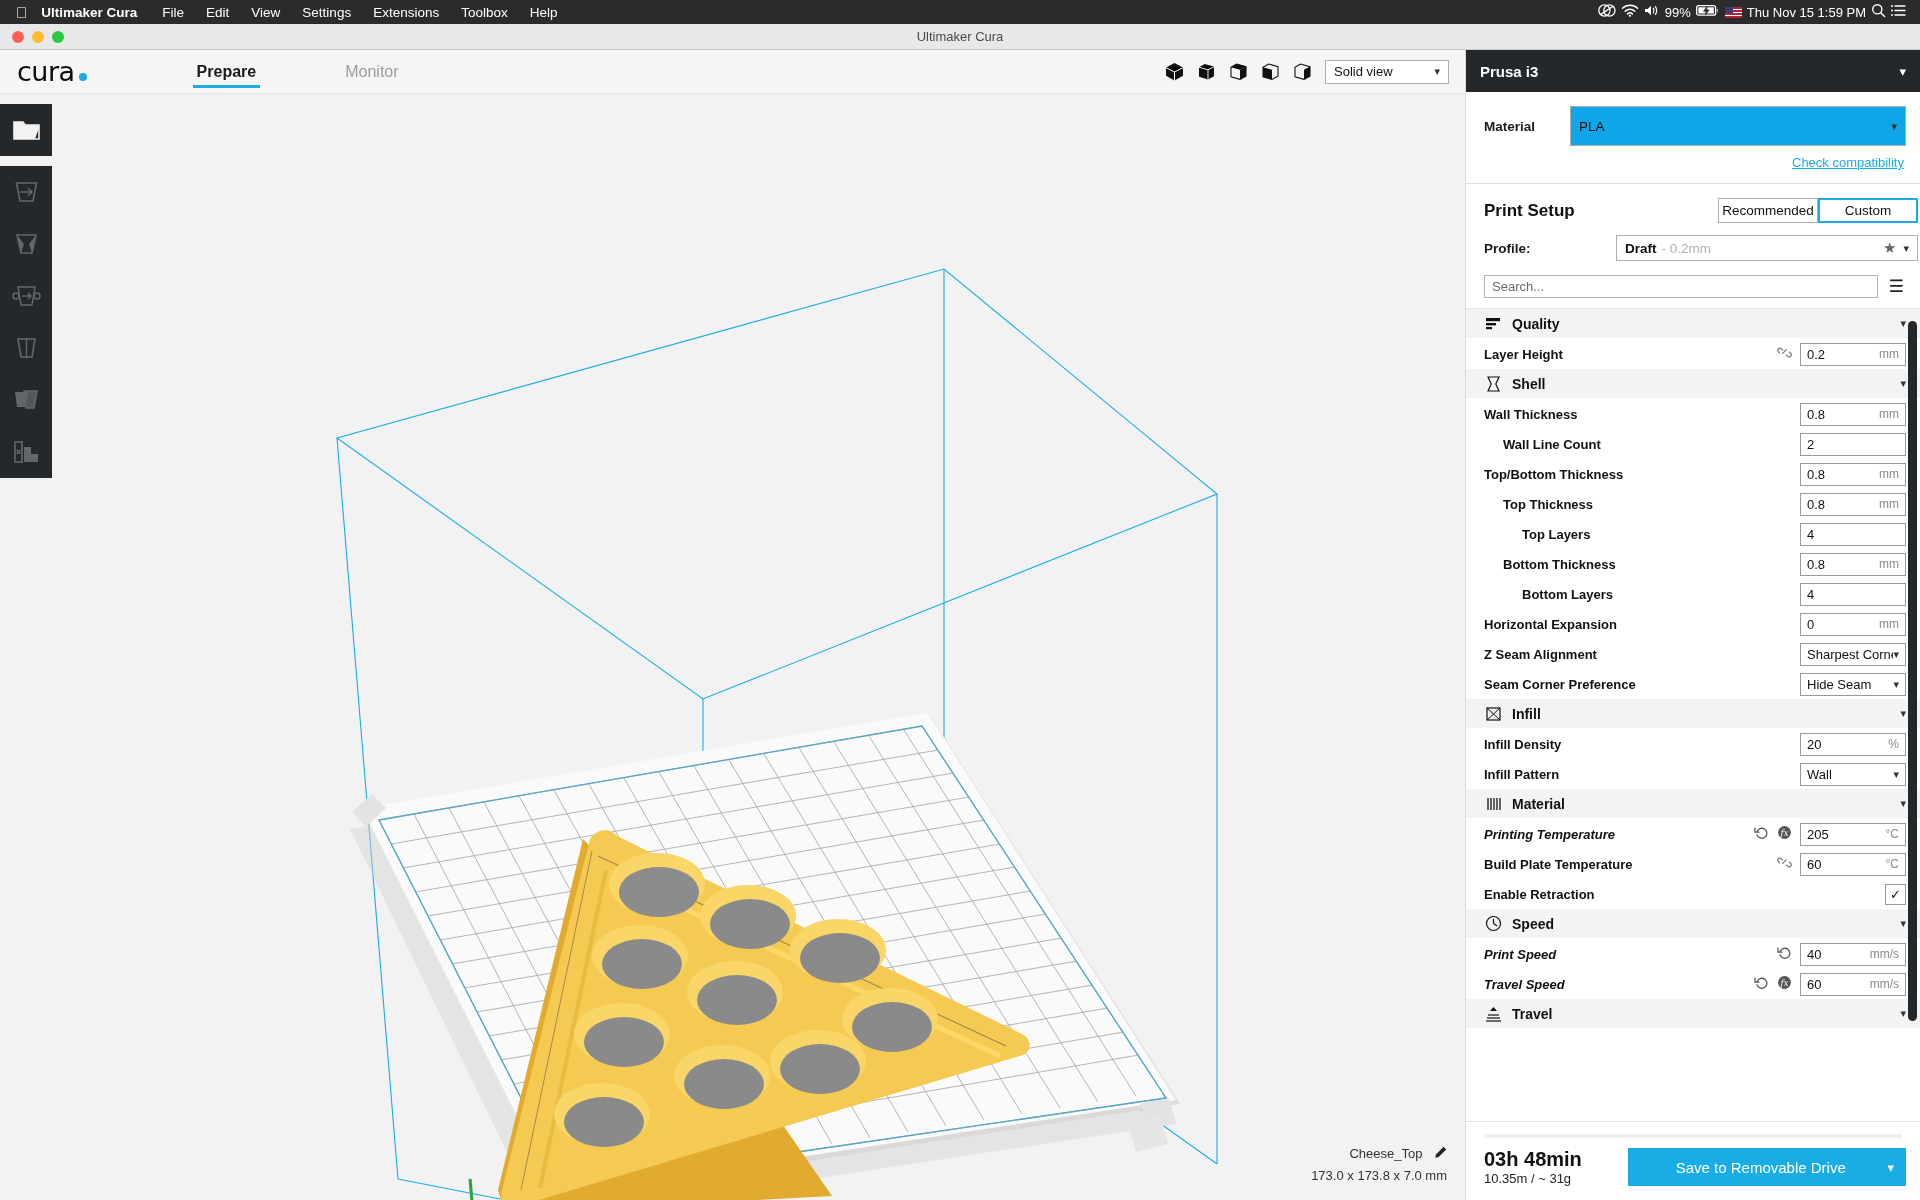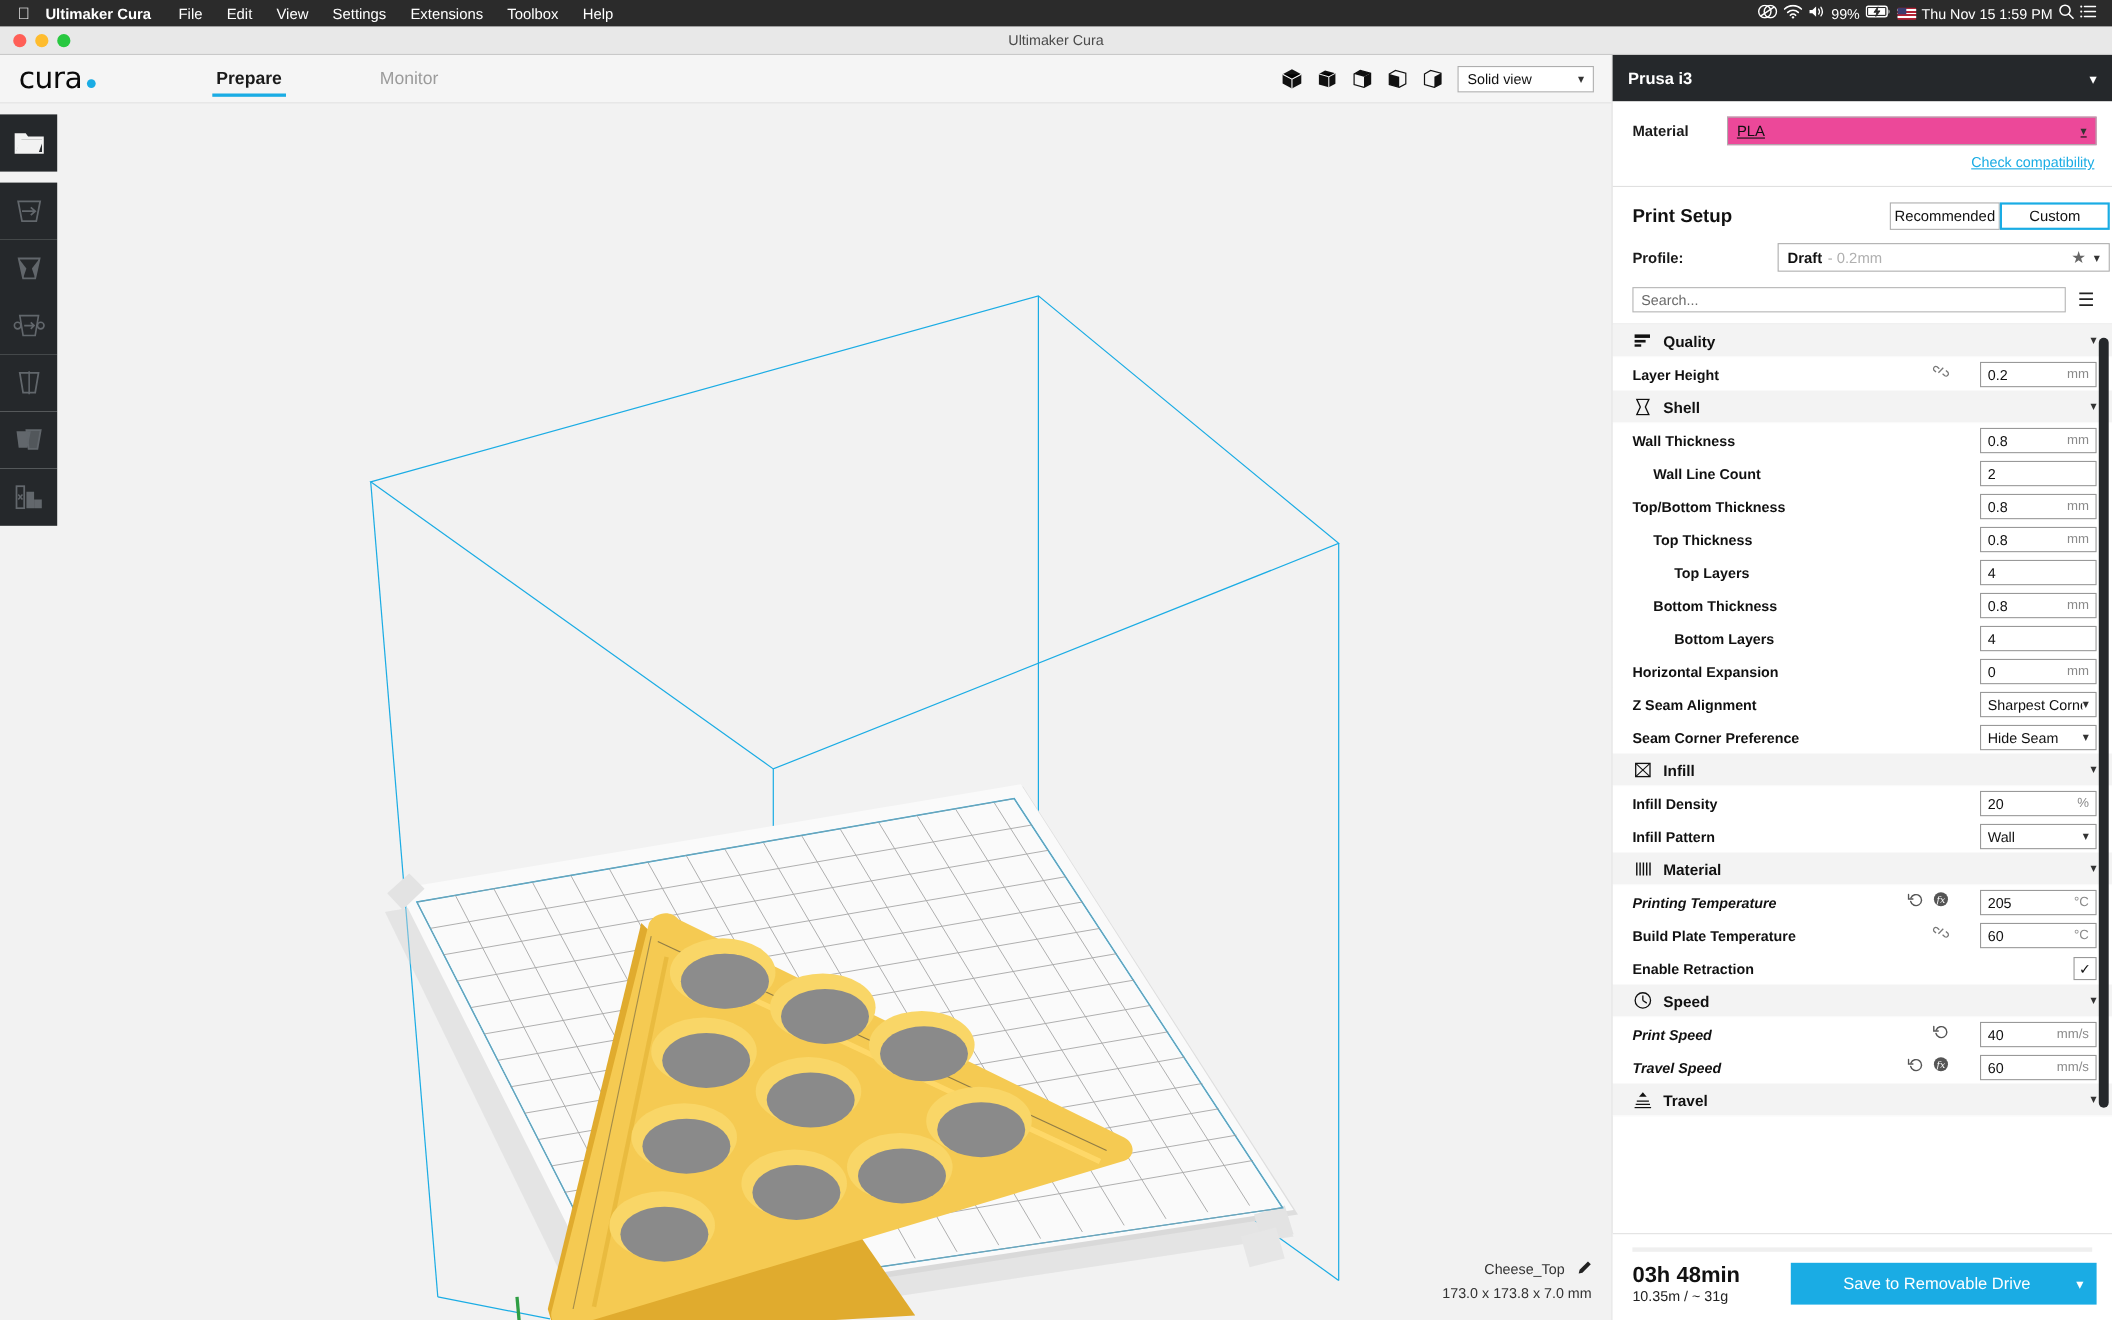--- a/index.html
+++ b/index.html
@@ -103,24 +103,23 @@
   }
   #printer-header{
     height:42px; background:#25282b; color:#fff; display:flex; align-items:center;
     padding:0 14px; font-size:15px; font-weight:bold; cursor:pointer; flex:0 0 auto;
   }
   #printer-header .cv{ margin-left:auto; font-weight:normal; font-size:13px;}
 
   .mat-row{ display:flex; align-items:center; padding:14px 14px 0 18px; flex:0 0 auto;}
   .mat-row .lbl{ font-size:13.5px; font-weight:bold; color:#1a1a1a; width:86px;}
   .sel{
-    flex:1; height:26px; border:1px solid #aeaeae; background:#ec4899;
+    flex:1; height:40px; border:1px solid #aeaeae; background:#0ea5e9;
     display:flex; align-items:center; padding:0 8px; font-size:13.5px; color:#111;
     cursor:pointer;
-    text-decoration:underline;
   }
   .sel .cv{ margin-left:auto; font-size:11px; color:#333;}
   #checkcompat{
     text-align:right; padding:7px 16px 12px 0; flex:0 0 auto;
   }
   #checkcompat a{ color:#1aace4; font-size:13px; text-decoration:underline; cursor:pointer;}
 
   #setup-block{ border-top:1px solid #e0e0e0; padding:14px 2px 0 18px; flex:0 0 auto;}
   .setup-row1{ display:flex; align-items:center; }
   .setup-row1 .title{ font-size:17px; font-weight:bold; color:#111; flex:1;}
@@ -160,21 +159,20 @@
     height:30px; background:#f3f3f3; display:flex; align-items:center;
     padding:0 14px 0 18px; cursor:pointer; border-bottom:1px solid #fff;
   }
   .cat .cicon{ width:18px; height:18px; margin-right:10px; flex:0 0 auto;
      display:flex;align-items:center;justify-content:center;}
   .cat .cname{ font-size:14px; font-weight:bold; color:#111;}
   .cat .cv{ margin-left:auto; font-size:11px; color:#333;}
   .srow{
     height:30px; display:flex; align-items:center; padding:0 14px 0 18px;
     background:#fff;
-    gap:20px;
   }
   .srow .sname{ font-size:13px; color:#111; font-weight:bold; flex:1; white-space:nowrap;}
   .srow .sname.i1{ padding-left:19px; }
   .srow .sname.i2{ padding-left:38px; }
   .srow .sname.italic{ font-style:italic; }
   .srow .icons{ display:flex; align-items:center; gap:8px; margin-right:8px;}
   .field{
     width:106px; height:23px; border:1px solid #999; background:#fff;
     display:flex; align-items:center; padding:0 6px; font-size:13px; color:#111;
     cursor:text; flex:0 0 auto;

